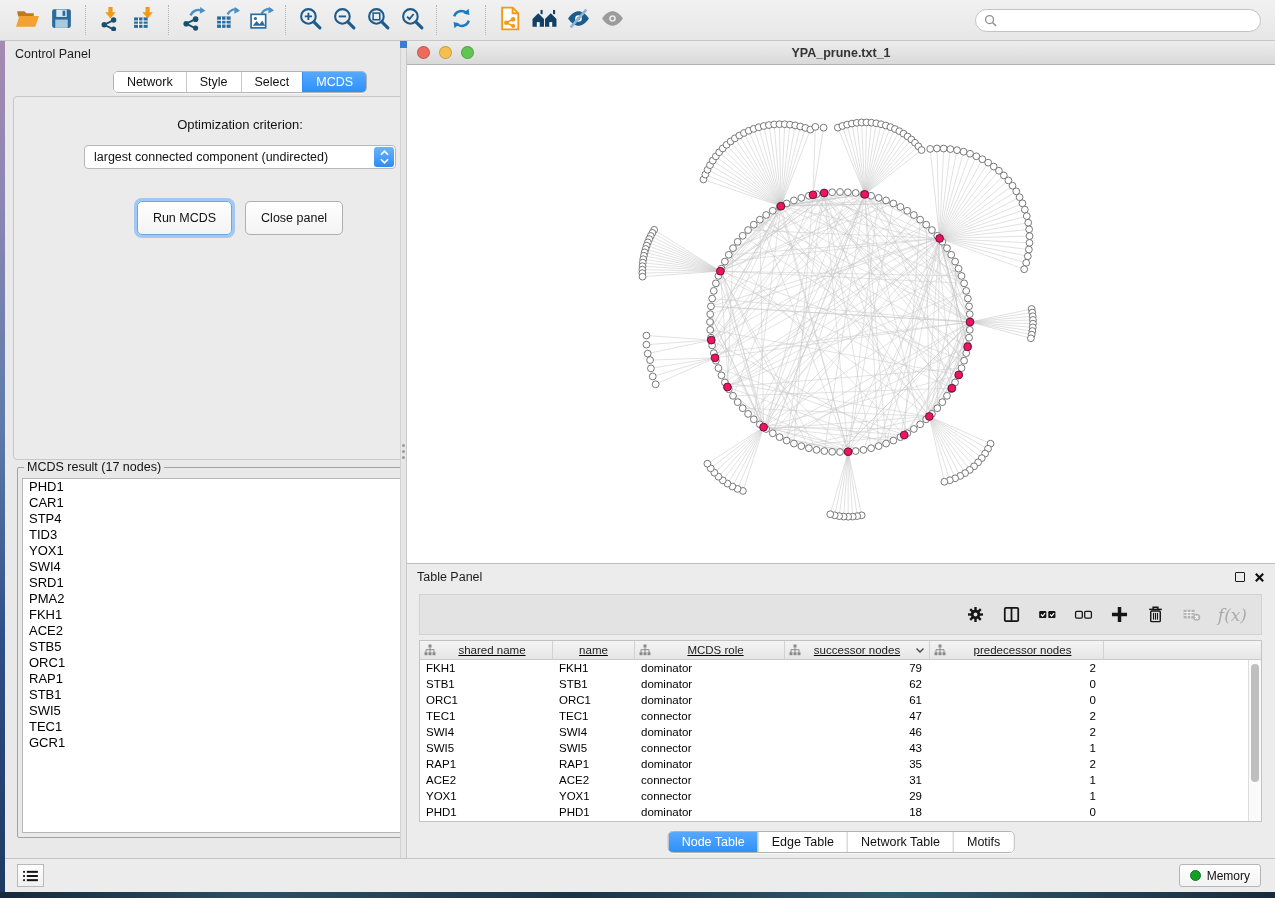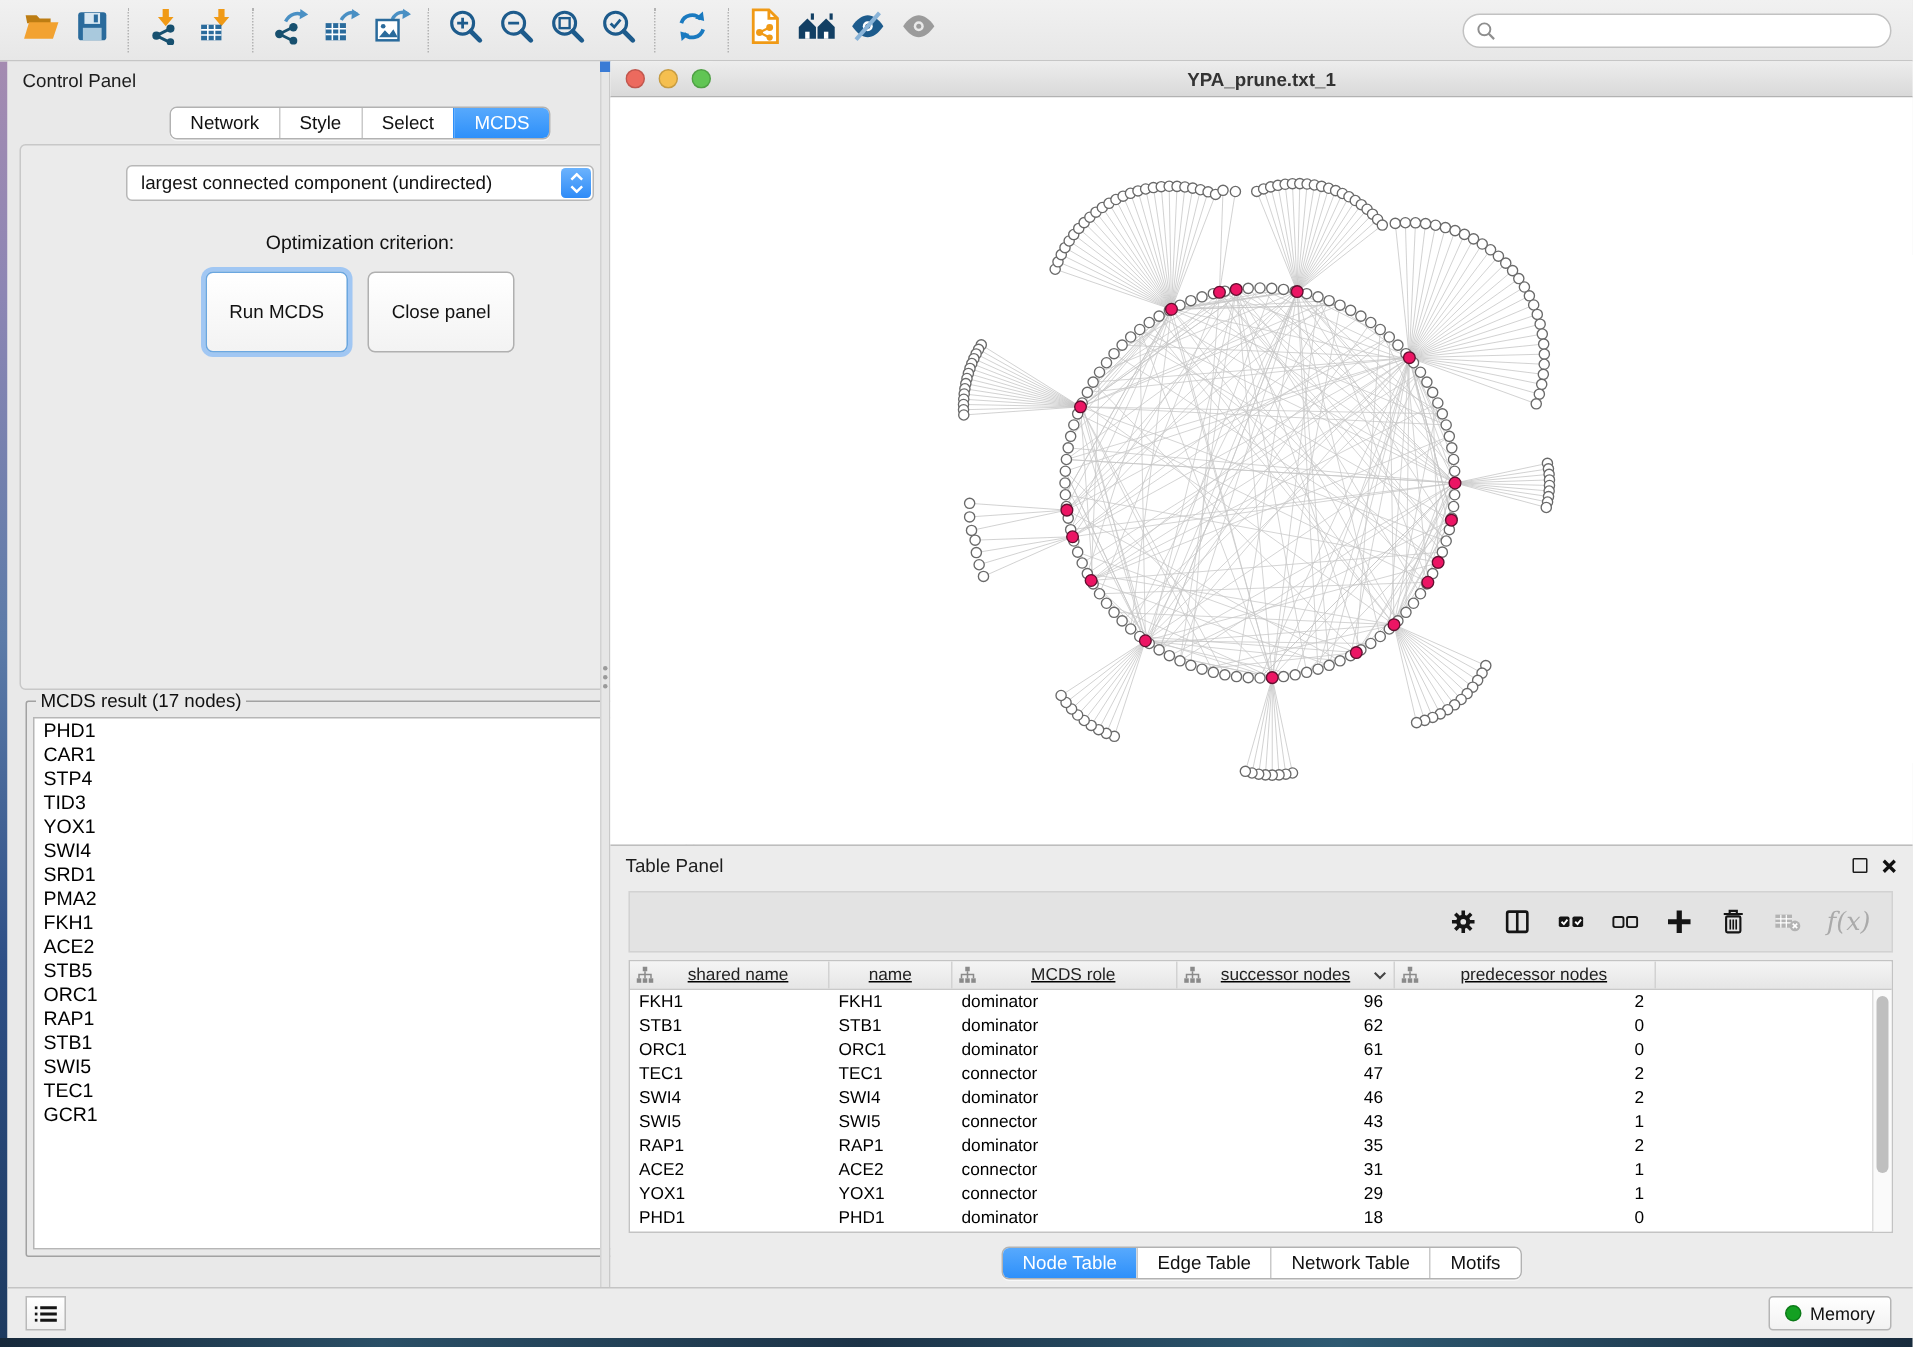--- a/index.html
+++ b/index.html
@@ -30,21 +30,21 @@
   .seg-tab { padding:3px 13px; font-size:12.5px; color:#111; border-left:1px solid #c9c9c9; background:#fff; }
   .seg-tab:first-child { border-left:none; }
   .seg-tab.active { background:linear-gradient(#57a9fd,#2e90fa); color:#fff; border-left-color:#2e90fa; }
 
   #mcds-body { position:absolute; left:8px; right:8px; top:55px; height:364px; background:#ebebeb; border:1px solid #c8c8c8; border-radius:4px; }
   #opt-label { text-align:center; margin-top:20px; font-size:13px; color:#111; }
   #criterion-select { position:relative; margin:13px auto 0; width:312px; height:24px; background:#fff; border:1px solid #b7b7b7; border-radius:4px; font-size:12.5px; color:#111; display:flex; align-items:center; padding-left:9px; }
   #criterion-stepper { position:absolute; right:1px; top:1px; bottom:1px; width:20px; border-radius:3px; background:linear-gradient(#6cb3fd,#2e8bf7); display:flex; flex-direction:column; align-items:center; justify-content:center; gap:2px; }
   #criterion-stepper svg { width:9px; height:6px; display:block; }
   #mcds-buttons { display:flex; justify-content:center; gap:13px; margin-top:12px; }
-  .mac-btn { font-family:"Liberation Sans",sans-serif; font-size:12.5px; color:#111; background:linear-gradient(#ffffff,#f3f3f3); border:1px solid #b0b0b0; border-radius:5px; padding:19px 15px; }
+  .mac-btn { font-family:"Liberation Sans",sans-serif; font-size:12.5px; color:#111; background:linear-gradient(#ffffff,#f3f3f3); border:1px solid #b0b0b0; border-radius:5px; padding:9px 15px;margin-top:20px; }
   .mac-btn.focused { border-color:#6ba7e0; box-shadow:0 0 0 3px rgba(100,170,250,.55); }
 
   #result-fieldset { position:absolute; left:12px; right:12px; top:426px; bottom:20px; border:1px solid #a2a2a2; border-radius:2px; }
   #result-legend { position:absolute; top:-8px; left:6px; background:#e9e9e9; padding:0 3px; font-size:12.5px; color:#111; }
   #result-list { position:absolute; left:4px; right:4px; top:10px; bottom:4px; background:#fff; border:1px solid #b6b6b6; overflow:hidden; }
   #result-scroll { position:absolute; right:1px; top:1px; bottom:1px; width:13px; background:#f3f3f3; border-left:1px solid #e0e0e0; }
   .result-item { font-size:13px; line-height:16px; padding-left:6px; color:#000; }
 
   
   #v-divider { left:400px; top:41px; width:7px; bottom:40px; background:#e6e6e6; border-left:1px solid #d2d2d2; border-right:1px solid #c9c9c9; }
@@ -258,32 +258,32 @@
       </span>
   </div>
   <div class="seg-tabs">
     <div class="seg-tab">Network</div>
     <div class="seg-tab">Style</div>
     <div class="seg-tab">Select</div>
     <div class="seg-tab active">MCDS</div>
   </div>
 
   <div id="mcds-body">
+    <div id="opt-label">Optimization criterion:</div>
     <div id="criterion-select">
       <span>largest connected component (undirected)</span>
       <span id="criterion-stepper">
         <svg viewBox="0 0 10 6">
             <path d="M1 5l4-4 4 4" fill="none" stroke="#fff" stroke-width="1.8"></path>
           </svg>
         <svg viewBox="0 0 10 6">
             <path d="M1 1l4 4 4-4" fill="none" stroke="#fff" stroke-width="1.8"></path>
           </svg>
       </span>
     </div>
-    <div id="opt-label">Optimization criterion:</div>
     <div id="mcds-buttons">
       <button class="mac-btn focused">Run MCDS</button>
       <button class="mac-btn">Close panel</button>
     </div>
   </div>
 
   <div id="result-fieldset">
     <div id="result-legend">MCDS result (17 nodes)</div>
     <div id="result-list">
       <div id="result-items">
@@ -1044,21 +1044,21 @@
           </svg>
           <span class="hlabel">predecessor nodes</span>
         </div>
       <div class="hcell c5"></div>
     </div>
     <div id="table-body">
         <div class="trow">
           <div class="tcell c0">FKH1</div>
           <div class="tcell c1">FKH1</div>
           <div class="tcell c2">dominator</div>
-          <div class="tcell c3">96</div>
+          <div class="tcell c3">79</div>
           <div class="tcell c4">2</div>
           <div class="tcell c5"></div>
         </div>
         <div class="trow">
           <div class="tcell c0">STB1</div>
           <div class="tcell c1">STB1</div>
           <div class="tcell c2">dominator</div>
           <div class="tcell c3">62</div>
           <div class="tcell c4">0</div>
           <div class="tcell c5"></div>

